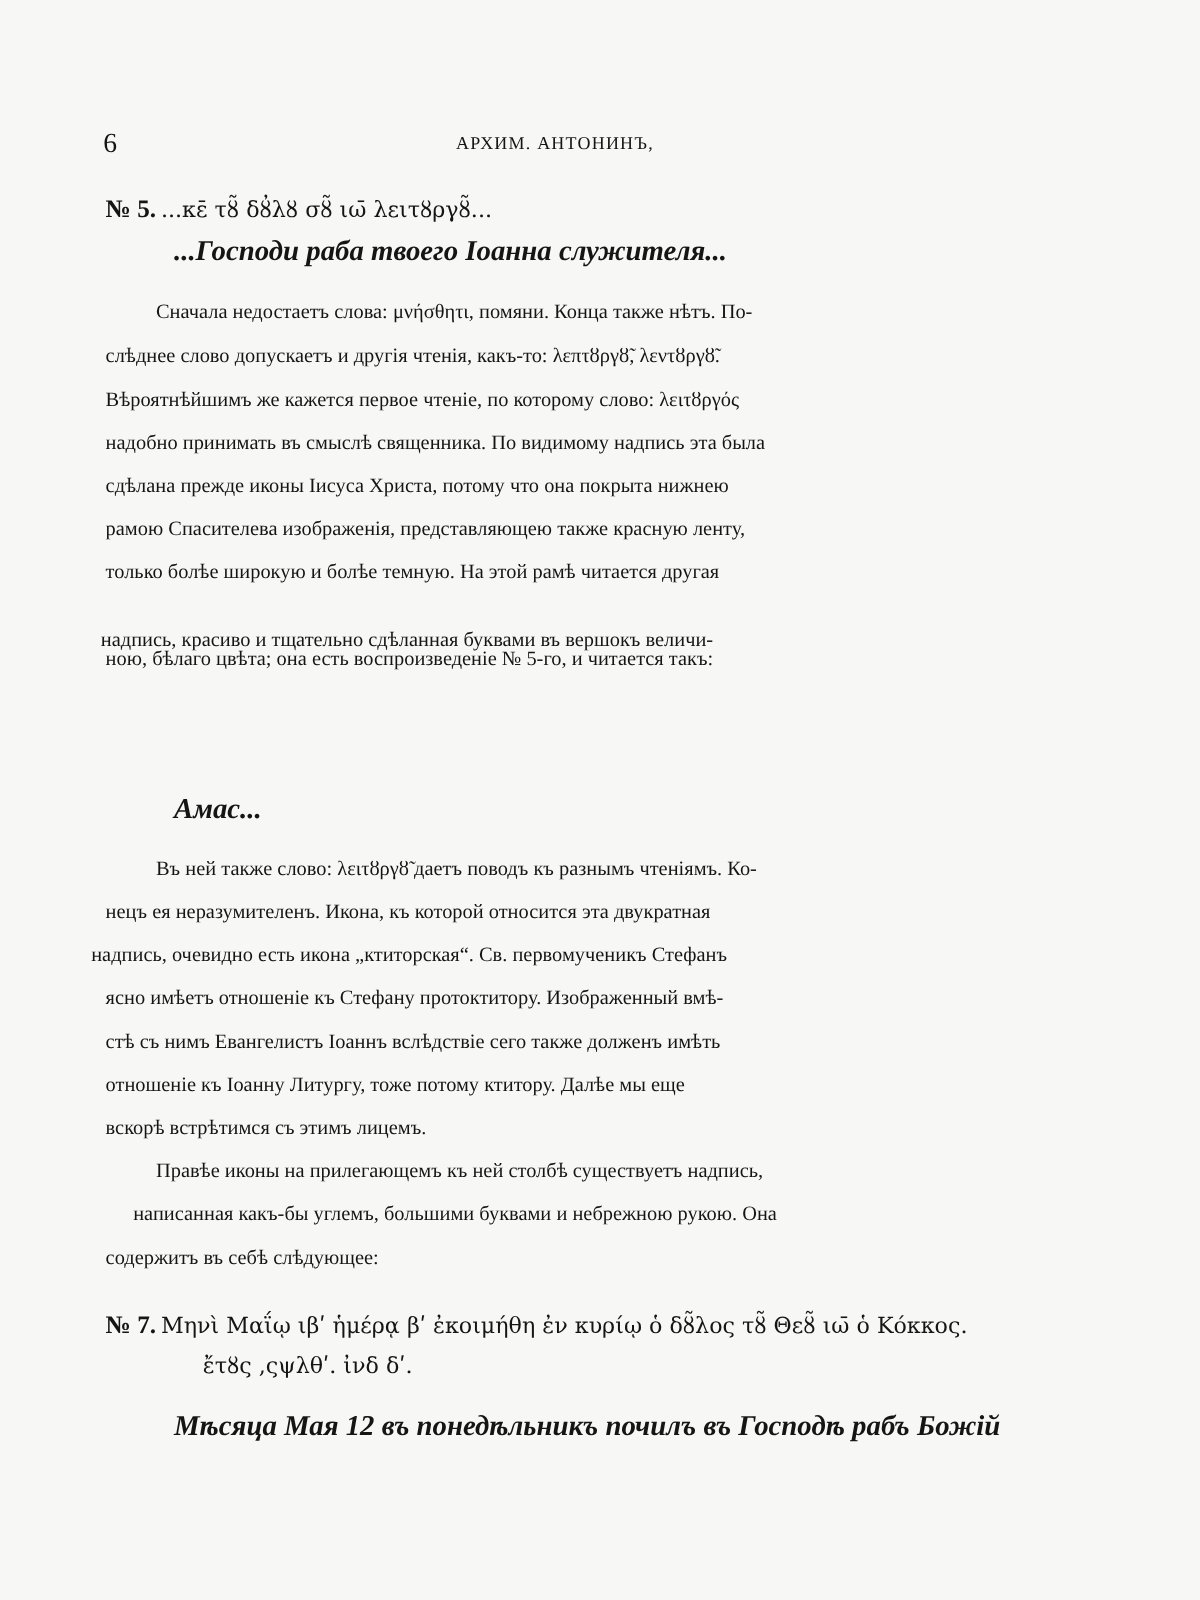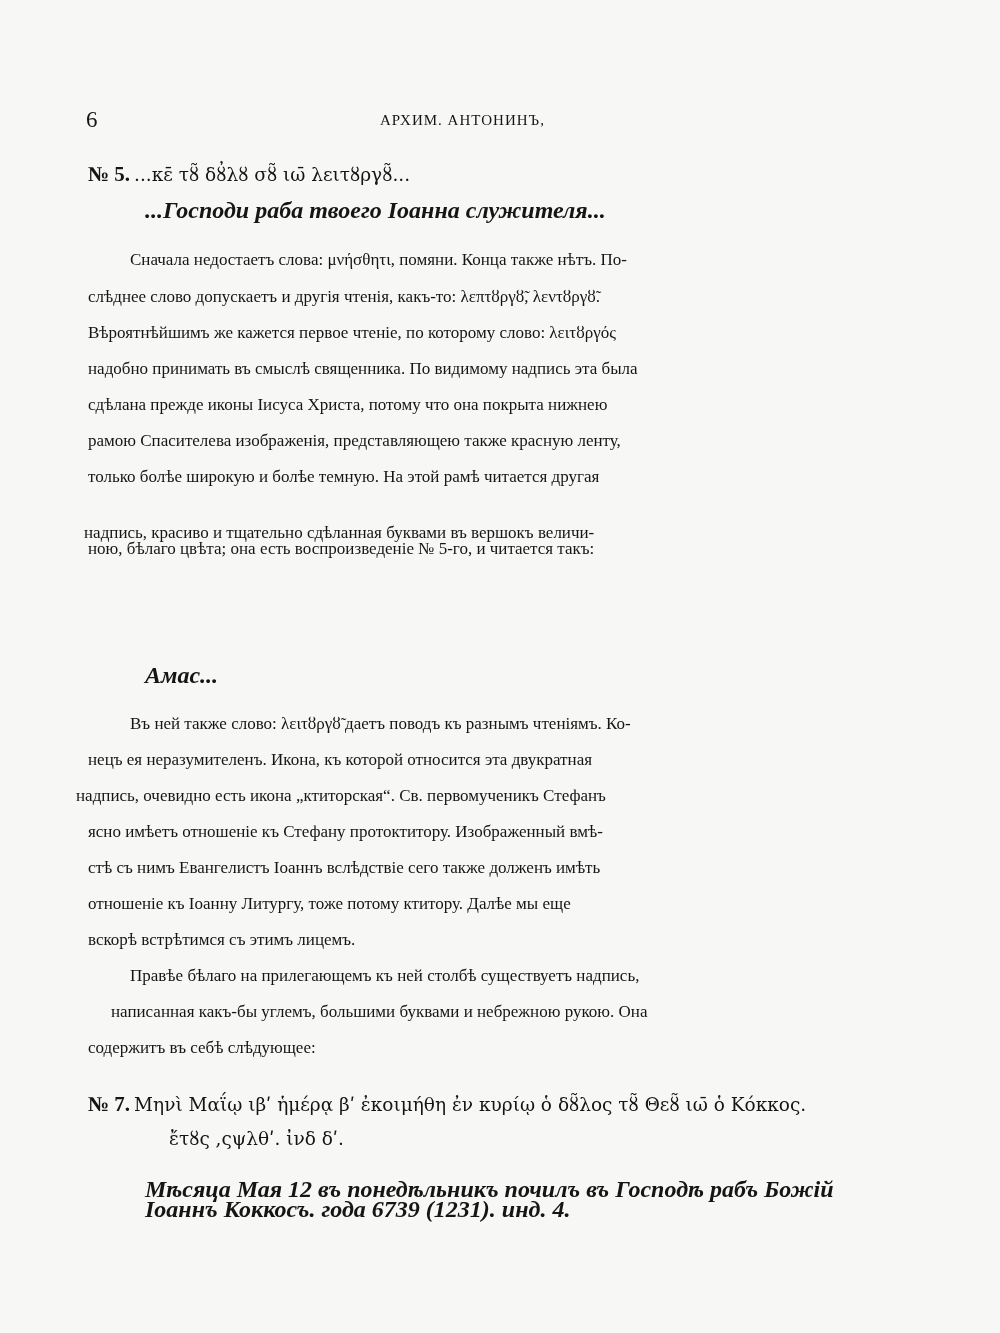--- a/index.html
+++ b/index.html
@@ -50,26 +50,25 @@
     <div class="line body-line" style="left:130px; top:714px; width:755px;">Въ ней также слово: λειτȣργȣ̃ даетъ поводъ къ разнымъ чтеніямъ. Ко-</div>
     <div class="line body-line" style="left:88px; top:750px; width:797px;">нецъ ея неразумителенъ. Икона, къ которой относится эта двукратная</div>
     <div class="line body-line" style="left:76px; top:786px; width:797px;">надпись, очевидно есть икона „ктиторская“. Св. первомученикъ Стефанъ</div>
     <div class="line body-line" style="left:88px; top:822px; width:797px;">ясно имѣетъ отношеніе къ Стефану протоктитору. Изображенный вмѣ-</div>
     <div class="line body-line" style="left:88px; top:858px; width:797px;">стѣ съ нимъ Евангелистъ Іоаннъ вслѣдствіе сего также долженъ имѣть</div>
     <div class="line body-line" style="left:88px; top:894px; width:797px;">отношеніе къ Іоанну Литургу, тоже потому ктитору. Далѣе мы еще</div>
     <div class="line body-line" style="left:88px; top:930px;">вскорѣ встрѣтимся съ этимъ лицемъ.</div>
   </div>
 
   <div>
-    <div class="line body-line" style="left:130px; top:966px; width:755px;">Правѣе бѣлаго на прилегающемъ къ ней столбѣ существуетъ надпись,</div>
+    <div class="line body-line" style="left:130px; top:966px; width:755px;">Правѣе иконы на прилегающемъ къ ней столбѣ существуетъ надпись,</div>
     <div class="line body-line" style="left:88px; top:1002px; width:797px;margin-left:23px;">написанная какъ-бы углемъ, большими буквами и небрежною рукою. Она</div>
     <div class="line body-line" style="left:88px; top:1038px;">содержитъ въ себѣ слѣдующее:</div>
   </div>
 
   <div class="line" style="left:88px; top:1092px;">
     <span class="label">№ 7.</span>
     <span class="greek">Μηνὶ Μαΐῳ ιβʹ ἡμέρᾳ βʹ ἐκοιμήθη ἐν κυρίῳ ὁ δȣ̃λος τȣ̃ Θεȣ̃ ιω̄ ὁ Κόκκος.</span>
   </div>
   <div class="line greek" style="left:145px; top:1128px;margin-left:24px;">ἔτȣς ,ςψλθʹ. ἰνδ δʹ.</div>
   <div class="line ital" style="left:145px; top:1160px;margin-top:16px;">Мѣсяца Мая 12 въ понедѣльникъ почилъ въ Господѣ рабъ Божій</div>
-  <div class="line ital" style="left:145px; top:1196px;">Іоаннъ Коккосъ. года 6739 (1231). инд. 4.</div>
 
 </div>
 
 </body></html>

